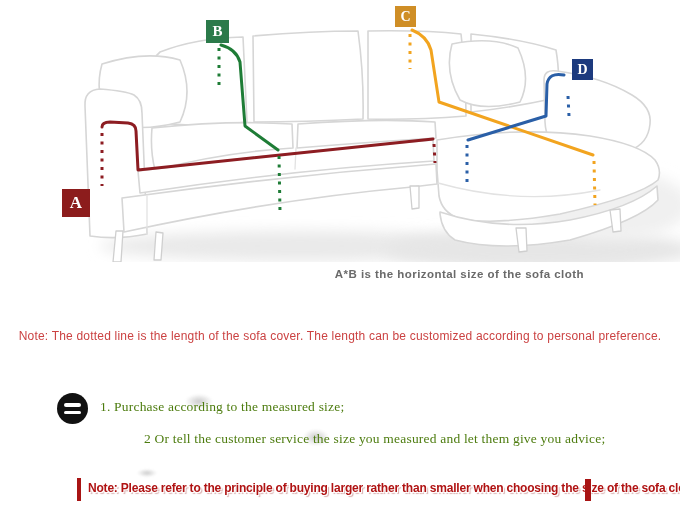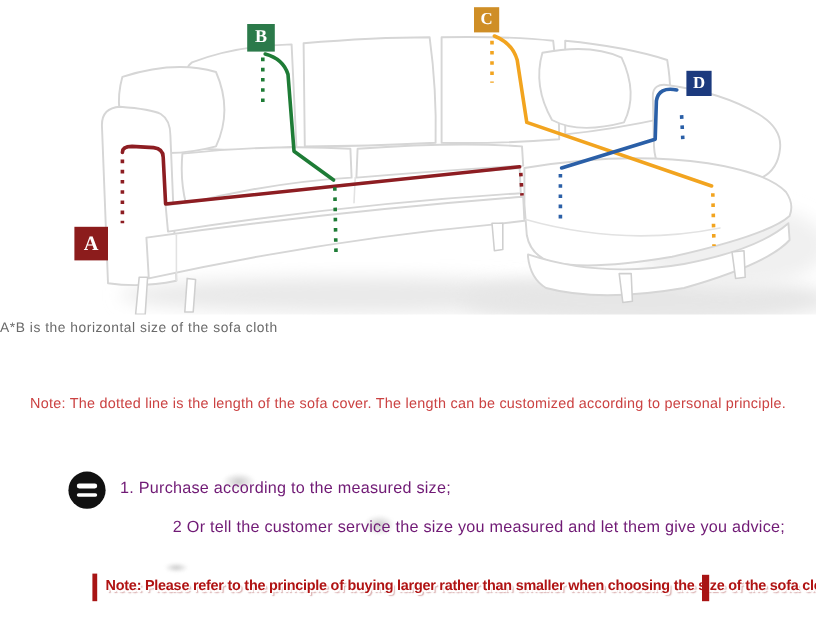--- a/index.html
+++ b/index.html
@@ -13,37 +13,37 @@
   .tag{
     position:absolute;display:flex;align-items:center;justify-content:center;
     color:#fff;font-family:"Liberation Serif",serif;font-weight:bold;
   }
   .tag-a{left:62px;top:189px;width:28px;height:28px;font-size:17px;background:#8c1c1c;}
   .tag-b{left:206px;top:20px;width:23px;height:23px;font-size:15px;background:#2b7a4a;}
   .tag-c{left:395px;top:6px;width:21px;height:21px;font-size:14px;background:#cf8e26;}
   .tag-d{left:572px;top:59px;width:21px;height:21px;font-size:14px;background:#1c3a7e;}
   
   .caption{
-    position:absolute;left:0;width:584px;text-align:left;
-    color:#6a6a6a;font-size:11.5px;letter-spacing:.45px;
+    position:absolute;left:0;width:584px;text-align:right;
+    color:#6a6a6a;font-size:11.5px;letter-spacing:.45px;font-weight:bold;
   }
   .cap-ab{top:268px;}
   .cap-cd{top:298px;}
   .note{
     position:absolute;left:0;top:329px;width:680px;text-align:center;
     color:#cb4242;font-size:12px;letter-spacing:.2px;
   }
   
   .eq-icon{
     position:absolute;left:57px;top:393px;width:31px;height:31px;border-radius:50%;
     background:#111;display:flex;flex-direction:column;align-items:center;justify-content:center;gap:4px;
   }
   .eq-icon .bar{display:block;width:17px;height:3.5px;background:#fff;border-radius:2px;}
   .item{
-    position:absolute;left:100px;color:#701a75;font-size:13.5px;letter-spacing:.2px;z-index:2;
+    position:absolute;left:100px;color:#4d7c0f;font-size:13.5px;letter-spacing:.2px;z-index:2;font-family:Liberation Serif, serif;
   }
   .item1{top:399px;}
   .item2{top:431px;margin-left:44px;}
   
   .footer{position:absolute;left:0;top:477px;width:680px;height:26px;}
   .fbar{position:absolute;background:#a81414;}
   .fbar.left{left:77px;top:1px;width:4px;height:23px;}
   .fbar.right{left:585px;top:2px;width:6px;height:22px;}
   .ftext{
     position:absolute;left:88px;top:4px;width:494px;text-align:center;
@@ -140,21 +140,21 @@
       </g>
     </svg>
 
     <div class="tag tag-a">A</div>
     <div class="tag tag-b">B</div>
     <div class="tag tag-c">C</div>
     <div class="tag tag-d">D</div>
   </div>
 
   <div class="caption cap-ab">A*B is the horizontal size of the sofa cloth</div>
-  <div class="note">Note: The dotted line is the length of the sofa cover. The length can be customized according to personal principle.</div>
+  <div class="note">Note: The dotted line is the length of the sofa cover. The length can be customized according to personal preference.</div>
 
   <div class="eq-icon">
     <span class="bar"></span>
     <span class="bar"></span>
   </div>
   <div class="item item1">1. Purchase according to the measured size;</div>
   <div class="item item2">2 Or tell the customer service the size you measured and let them give you advice;</div>
 
   <div class="smudge s1"></div>
   <div class="smudge s2"></div>

